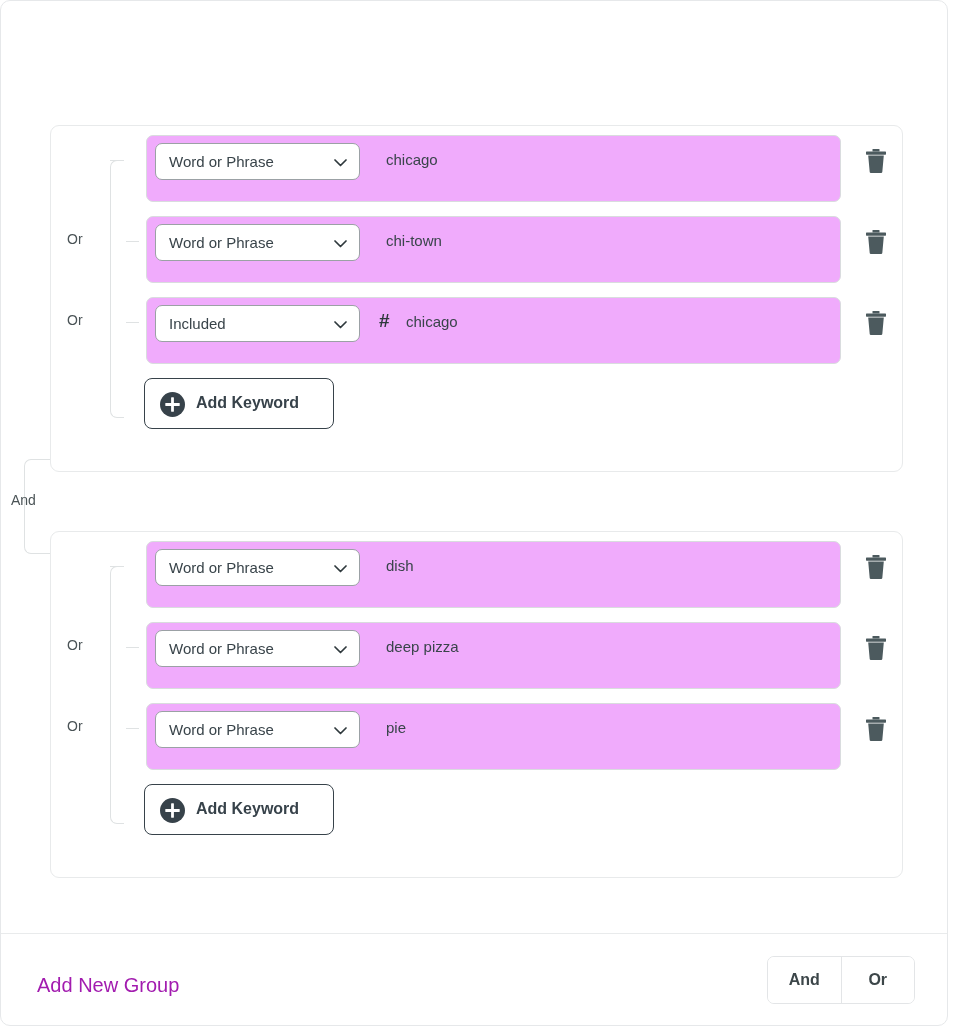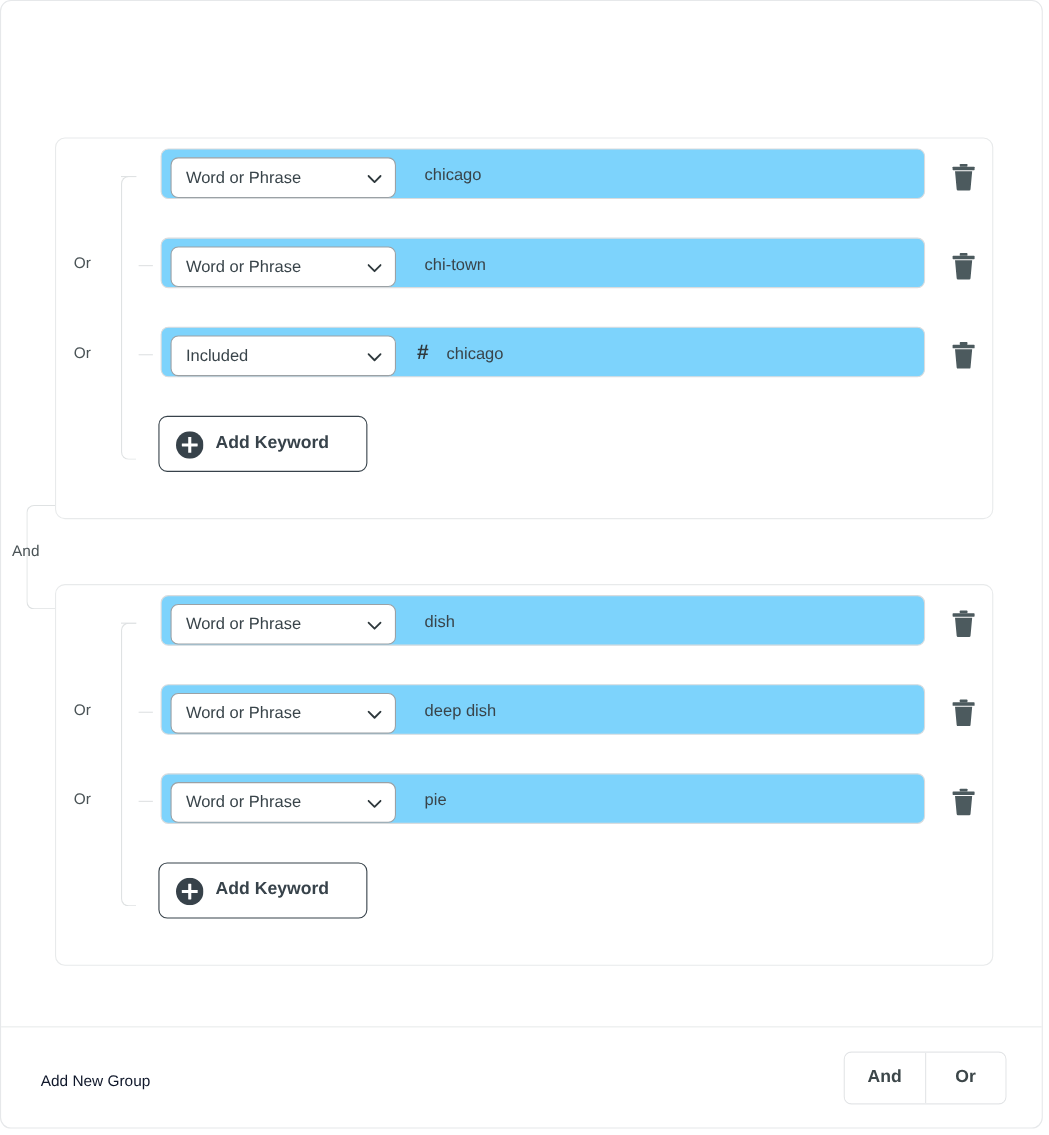--- a/index.html
+++ b/index.html
@@ -108,25 +108,25 @@
   .kw-row {
     position: absolute;
     left: 95px;
     height: 51px;
   }
   .kw-input {
     position: absolute;
     left: 0;
     top: 0;
     width: 695px;
-    height: 46px;
+    height: 67px;
     border: 1px solid #d9dcde;
     border-radius: 7px;
     box-sizing: border-box;
-    background: #7dd3fc;
+    background: #f0abfc;
   }
   .kw-select {
     position: absolute;
     left: 8px;
     top: 7px;
     width: 205px;
     height: 37px;
     border: 1px solid #9ba1a5;
     border-radius: 7px;
     box-sizing: border-box;
@@ -230,22 +230,22 @@
     top: 932px;
     width: 946px;
     height: 92px;
     border-top: 1px solid #e9ebec;
     box-sizing: border-box;
   }
   .add-group-label {
     position: absolute;
     left: 36px;
     top: 40px;
-    font-size: 14px;
-    color: #0f172a;
+    font-size: 20px;
+    color: #a21caf;
     cursor: pointer;
   }
   .segmented {
     position: absolute;
     left: 766px;
     top: 22px;
     width: 148px;
     height: 48px;
     border: 1px solid #e3e5e7;
     border-radius: 7px;
@@ -372,21 +372,21 @@
       <div class="or-label" style="top:105px;">Or</div>
       <div class="or-dash" style="top:115px;"></div>
       <div class="kw-row" style="top:90px;">
         <div class="kw-input">
           <div class="kw-select">
             <span class="kw-select-label">Word or Phrase</span>
             <svg class="chev" viewBox="0 0 13 8">
               <path d="M1 1 L6.5 6.5 L12 1" fill="none" stroke="#2f393d" stroke-width="1.7" stroke-linecap="round" stroke-linejoin="round"></path>
             </svg>
           </div>
-          <span class="kw-value no-prefix">deep dish</span>
+          <span class="kw-value no-prefix">deep pizza</span>
         </div>
         <svg class="trash" viewBox="0 0 24 26">
           <rect x="2" y="3.5" width="20" height="3.2" rx="0.6" fill="#4c5a5e"></rect>
           <rect x="8.5" y="1" width="7" height="2.6" rx="0.6" fill="#4c5a5e"></rect>
           <path d="M4.2 7.6 h15.6 l-1.5 16.4 a1.2 1.2 0 0 1 -1.2 1.1 h-10.2 a1.2 1.2 0 0 1 -1.2 -1.1 z" fill="#4c5a5e"></path>
         </svg>
       </div>
 
       <div class="or-label" style="top:186px;">Or</div>
       <div class="or-dash" style="top:196px;"></div>

